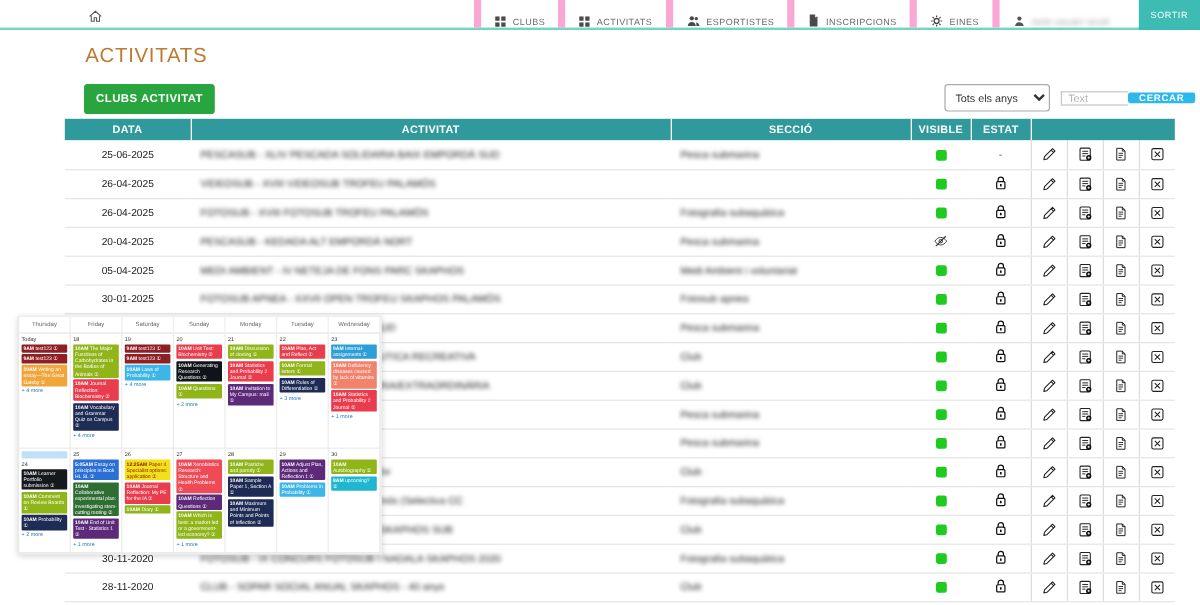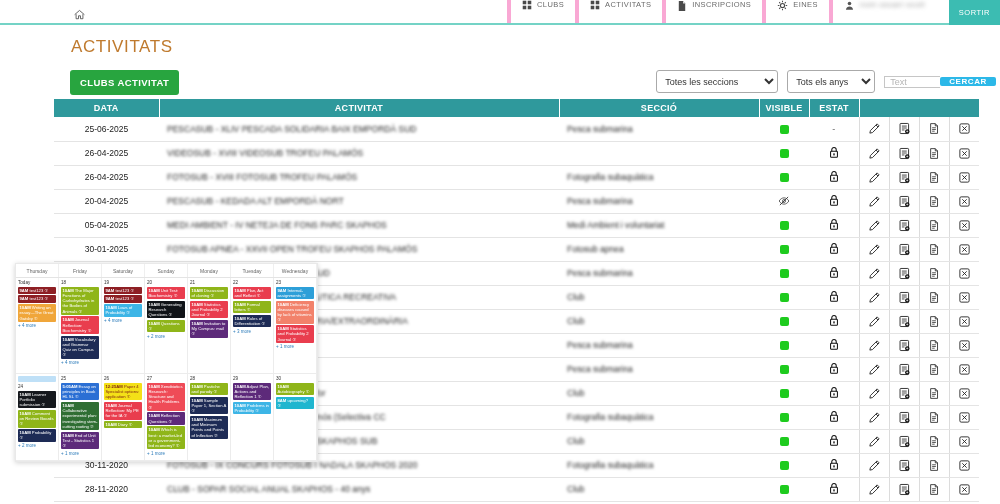--- a/index.html
+++ b/index.html
@@ -6,22 +6,22 @@
   html,body { background:#fff; }
   #app {
     position:relative; width:1000px; height:504px; overflow:hidden;
     background:#fff; font-family:"Liberation Sans", sans-serif;
   }
   
   #topnav { position:absolute; top:0; left:0; width:1000px; height:25px;
     border-bottom:2px solid #74d3c6; background:#fff; }
   #home { position:absolute; left:73px; top:5px; width:14px; height:14px; color:#555; cursor:pointer; }
   #nav-right { position:absolute; right:0; top:0; height:23px; display:flex; align-items:stretch; }
-  .nav-item { display:flex; align-items:flex-start; gap:5px; padding:0 11px;
-    font-size:7.5px; letter-spacing:.4px; color:#6b6b6b; border-left:4px solid #f9a8d4; cursor:pointer; white-space:nowrap; }
+  .nav-item { display:flex; align-items:flex-end; gap:5px; padding:0 11px;
+    font-size:7.5px; letter-spacing:.4px; color:#6b6b6b; border-left:6px solid #f9a8d4; cursor:pointer; white-space:nowrap; }
   .nav-item svg { display:block; }
   .blurname { filter:blur(2.2px); color:#9a9a9a; font-size:8px; width:78px; overflow:hidden; white-space:nowrap; }
   .sortir { background:#3cbcb2; color:#fff; font-size:7.5px; letter-spacing:.5px;
     display:flex; align-items:center; padding:0 10px; height:25px; border-left:none; cursor:pointer; }
   
   #page-title { position:absolute; left:71px; top:37px; font-size:17px; letter-spacing:.6px; color:#bf7a2e; font-weight:500; }
   #new-btn { position:absolute; left:70px; top:70px; background:#28a53f; color:#fff; border:none;
     font-size:9.5px; font-weight:bold; letter-spacing:.4px; padding:7px 10px; border-radius:3px; cursor:pointer;
     font-family:"Liberation Sans", sans-serif; }
   #filters { position:absolute; right:4px; top:70px; display:flex; align-items:center; gap:9px; }
@@ -97,20 +97,31 @@
               <rect x="1" y="1" width="5" height="5" fill="#4a4a4a"></rect>
               <rect x="8" y="1" width="5" height="5" fill="#4a4a4a"></rect>
               <rect x="1" y="8" width="5" height="5" fill="#4a4a4a"></rect>
               <rect x="8" y="8" width="5" height="5" fill="#4a4a4a"></rect>
             </svg>
           </span>
           <span>ACTIVITATS</span>
         </div>
         <div class="nav-item">
           <span>
+            <svg viewBox="0 0 16 14" width="12" height="11">
+              <circle cx="6" cy="4" r="2.4" fill="#4a4a4a"></circle>
+              <circle cx="11" cy="4.4" r="1.9" fill="#4a4a4a"></circle>
+              <path d="M1.5 12.5c.4-3 2-4.3 4.5-4.3s4.1 1.3 4.5 4.3z" fill="#4a4a4a"></path>
+              <path d="M10.8 8.6c2 .1 3.3 1.2 3.7 3.9h-3.3" fill="#4a4a4a"></path>
+            </svg>
+          </span>
+          <span>ESPORTISTES</span>
+        </div>
+        <div class="nav-item">
+          <span>
             <svg viewBox="0 0 14 16" width="10" height="12">
               <path d="M2.5 1h6l3 3.4V15h-9z" fill="#4a4a4a"></path>
               <path d="M8.5 1v3.4h3" fill="#fff" opacity=".85"></path>
             </svg>
           </span>
           <span>INSCRIPCIONS</span>
         </div>
         <div class="nav-item">
           <span>
             <svg viewBox="0 0 16 16" width="11" height="11">
@@ -132,23 +143,20 @@
         <span class="blurname">nom usuari ocult</span>
       </div>
       <div class="nav-item sortir">SORTIR</div>
     </div>
   </div>
 
   <div id="page-title">ACTIVITATS</div>
   <button id="new-btn">CLUBS ACTIVITAT</button>
 
   <div id="filters">
-    <select id="sec-select">
-      <option>Totes les seccions</option>
-    </select>
     <select id="year-select">
       <option>Tots els anys</option>
     </select>
     <span class="searchgroup">
       <input id="text-input" placeholder="Text" style="">
       <button id="cercar-btn">CERCAR</button>
     </span>
   </div>
 
   <table id="acttable">

